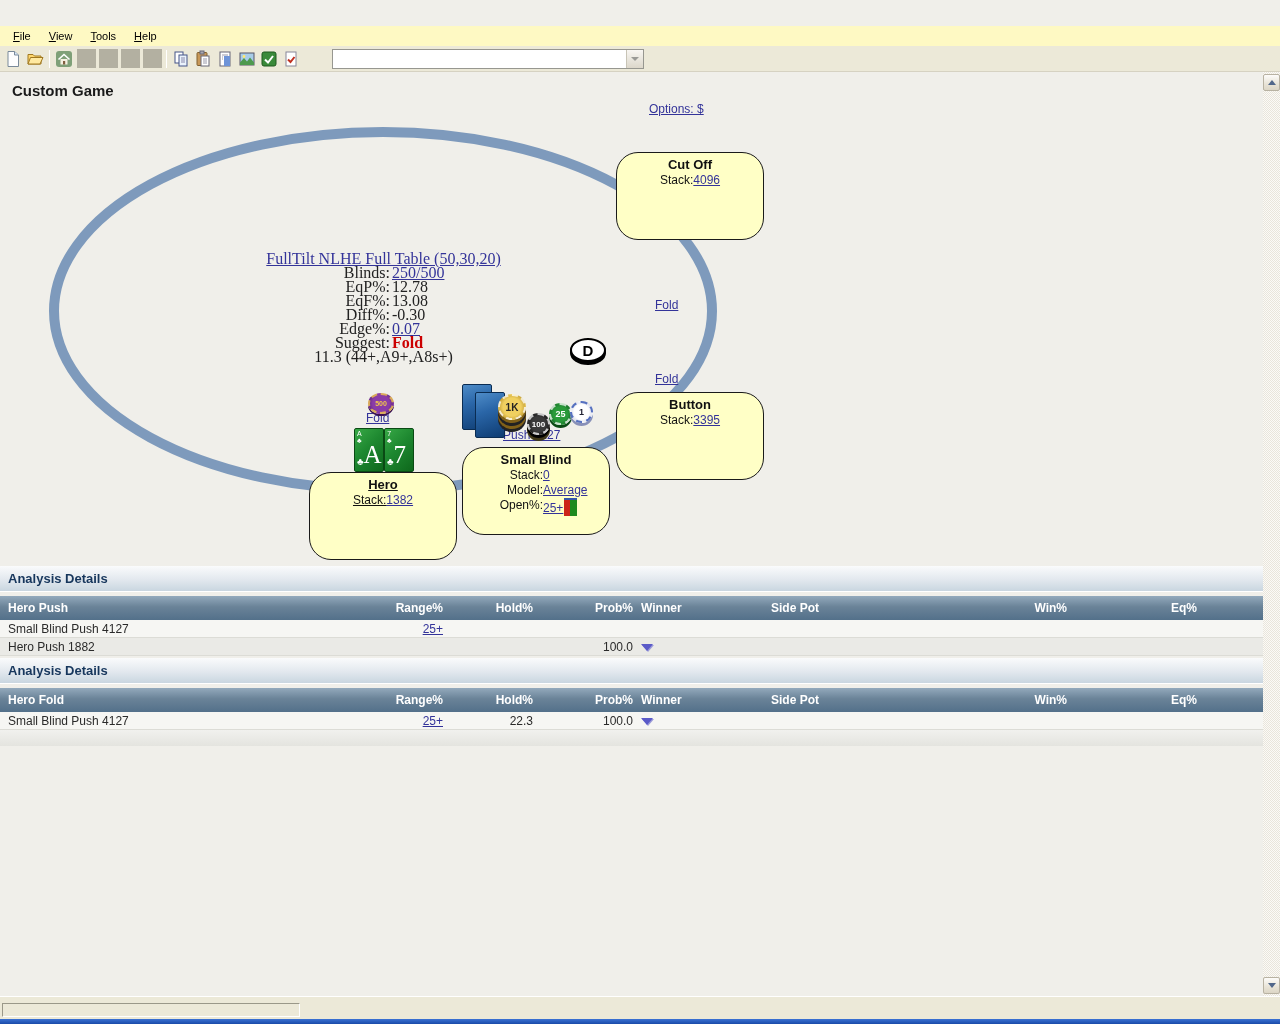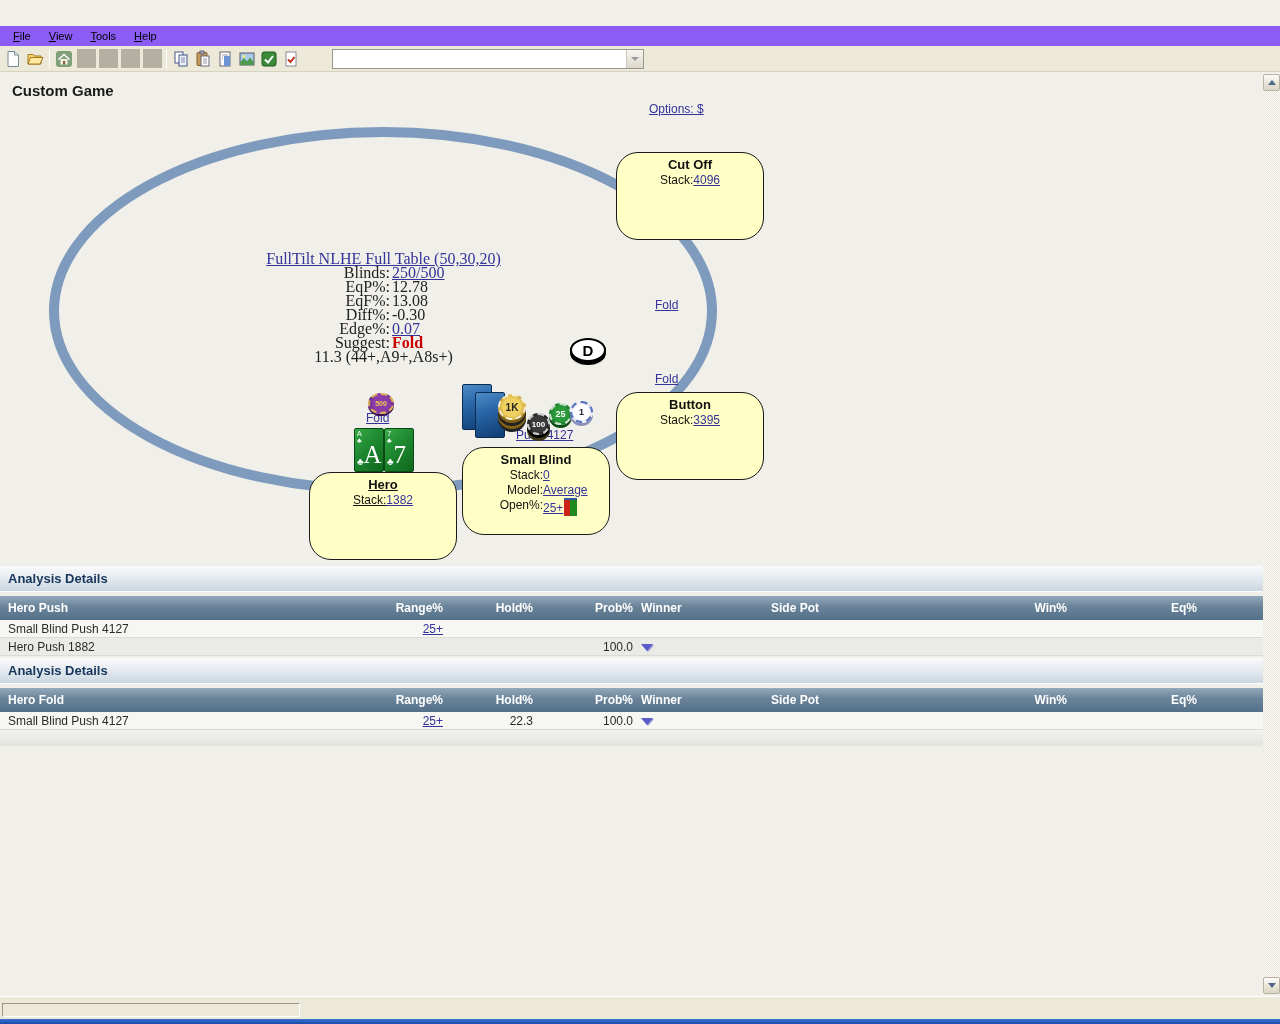--- a/index.html
+++ b/index.html
@@ -19,21 +19,21 @@
     display:flex; align-items:center; justify-content:center; flex:none;
     background:linear-gradient(180deg,#8FB4F2 0%,#3A6FD0 45%,#2A5AB4 100%); cursor:pointer; }
   .winbtn.close { background:linear-gradient(180deg,#F0A488 0%,#DC5230 45%,#B83412 100%); }
   .glyph-min { width:8px; height:3px; background:#fff; margin-top:9px; }
   .glyph-restore { width:7px; height:6px; border:1px solid #fff; position:relative; margin-top:2px; }
   .glyph-restore::before { content:""; position:absolute; left:2px; top:-4px; width:7px; height:5px;
     border:1px solid #fff; border-bottom:none; }
   .glyph-x { color:#fff; font-weight:bold; font-size:14px; line-height:14px; }
 
   
-  .menubar { position:absolute; left:0; top:26px; width:1280px; height:20px; background:#8b5cf6;
+  .menubar { position:absolute; left:0; top:26px; width:1280px; height:20px; background:#fef9c3;
     display:flex; align-items:center; font-size:11px; color:#000; padding-left:4px; }
   .menu-item { padding:2px 9px; cursor:default; }
   .mn { text-decoration:underline; }
 
   .toolbar { position:absolute; left:0; top:46px; width:1280px; height:26px; background:#ECE9D8;
     border-bottom:1px solid #D6D2C2; display:flex; align-items:center; padding-left:2px; }
   .tbtn { width:22px; height:22px; display:flex; align-items:center; justify-content:center; cursor:pointer; }
   .tbtn.disabled { cursor:default; }
   .gray-square { width:19px; height:19px; background:#B3B0A1; }
   .tsep { width:1px; height:18px; background:#C9C5B3; border-right:1px solid #FFF; margin:0 3px; }
@@ -64,21 +64,21 @@
   .sb-grid { display:grid; grid-template-columns:68px auto; line-height:15px; padding-left:12px; text-align:left; }
   .sb-grid .lab { text-align:right; }
   .range-icon { display:inline-block; width:13px; height:18px; vertical-align:-4px; margin-left:1px;
     border-top:2px solid #3355AA;
     background:linear-gradient(90deg,#CC2418 0 46%,#1E8A1E 46% 100%); }
 
   .action-link { position:absolute; font-size:12px; z-index:2; }
   .fold-right { left:655px; top:226px; }
   .fold-button { left:655px; top:300px; }
   .fold-hero { left:366px; top:339px; }
-  .push-sb { left:503px; top:356px;margin-left:13px; }
+  .push-sb { left:503px; top:356px; }
 
   .dealer { position:absolute; left:570px; top:266px; width:36px; height:24px; background:#fff;
     border:2px solid #000; border-radius:50%; box-shadow:0 3px 0 #000; z-index:2;
     display:flex; align-items:center; justify-content:center; font-weight:bold; font-size:15px; color:#000; }
 
   
   .game-info { position:absolute; left:227px; top:180px; width:313px; font-size:16px; color:#222;
     line-height:14px; z-index:2;font-family:Liberation Serif, serif; }
   .gi-title { text-align:center; display:block; }
   .gi-grid { display:grid; grid-template-columns:163px auto; }

